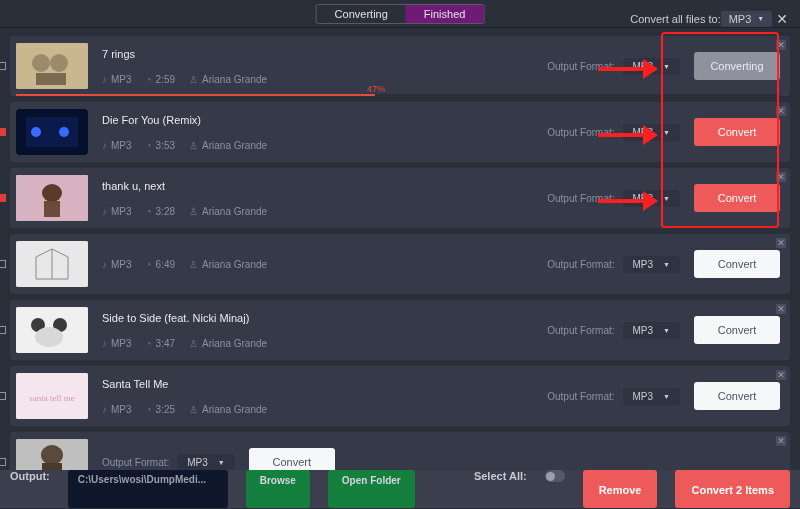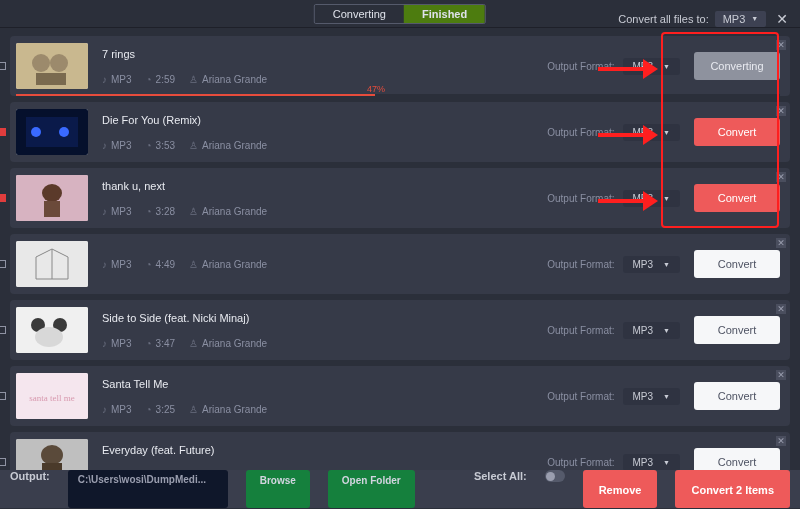--- a/index.html
+++ b/index.html
@@ -30,25 +30,25 @@
     border: 1px solid #555a6b;
     border-radius: 2px;
     overflow: hidden;
   }
   .tab {
     padding: 3px 18px;
     font-size: 11px;
     color: #dfe2ea;
     cursor: pointer;
   }
-  .tab.active { background: #4d7c0f; font-weight: bold; }
+  .tab.active { background: #701a75; }
   .convert-all {
     display: flex;
     align-items: center;
-    gap: 6px;
+    gap: 0;
     margin-top: 10px;
   }
   .select-box {
     background: #3d4152;
     padding: 2px 8px;
     border-radius: 2px;
     display: flex;
     align-items: center;
     gap: 6px;
     cursor: pointer;
@@ -407,21 +407,21 @@
         </svg>
       </div>
       <div class="middle">
     <div class="meta">
       <span class="meta-item">
             <span class="meta-icon">♪</span>
             <span>MP3</span>
           </span>
       <span class="meta-item">
             <span class="meta-icon">◔</span>
-            <span>4:49</span>
+            <span>6:49</span>
           </span>
       <span class="meta-item">
             <span class="meta-icon">♙</span>
             <span>Ariana Grande</span>
           </span>
     </div>
       </div>
       <div class="outfmt">
     <span>Output Format:</span>
     <div class="fmt-select">
@@ -505,37 +505,20 @@
       <div class="row-close">✕</div>
     </div>
     <div class="row">
       <div class="row-check"></div>
       <div class="thumb">
         <svg width="72" height="46" viewBox="0 0 72 46">
           <rect width="72" height="46" fill="#bfbfbf"></rect>
           <ellipse cx="36" cy="16" rx="11" ry="10" fill="#5a4a3a"></ellipse>
           <rect x="26" y="24" width="20" height="20" fill="#4a3a2a"></rect>
         </svg>
-      </div>
-      <div class="middle">
-    <div class="title">Everyday (feat. Future)</div>
-    <div class="meta">
-      <span class="meta-item">
-            <span class="meta-icon">♪</span>
-            <span>MP3</span>
-          </span>
-      <span class="meta-item">
-            <span class="meta-icon">◔</span>
-            <span>3:15</span>
-          </span>
-      <span class="meta-item">
-            <span class="meta-icon">♙</span>
-            <span>Ariana Grande</span>
-          </span>
-    </div>
       </div>
       <div class="outfmt">
     <span>Output Format:</span>
     <div class="fmt-select">
       <span>MP3</span>
       <span class="tri">▼</span>
     </div>
       </div>
       <div class="action-btn white">Convert</div>
       <div class="row-close">✕</div>

